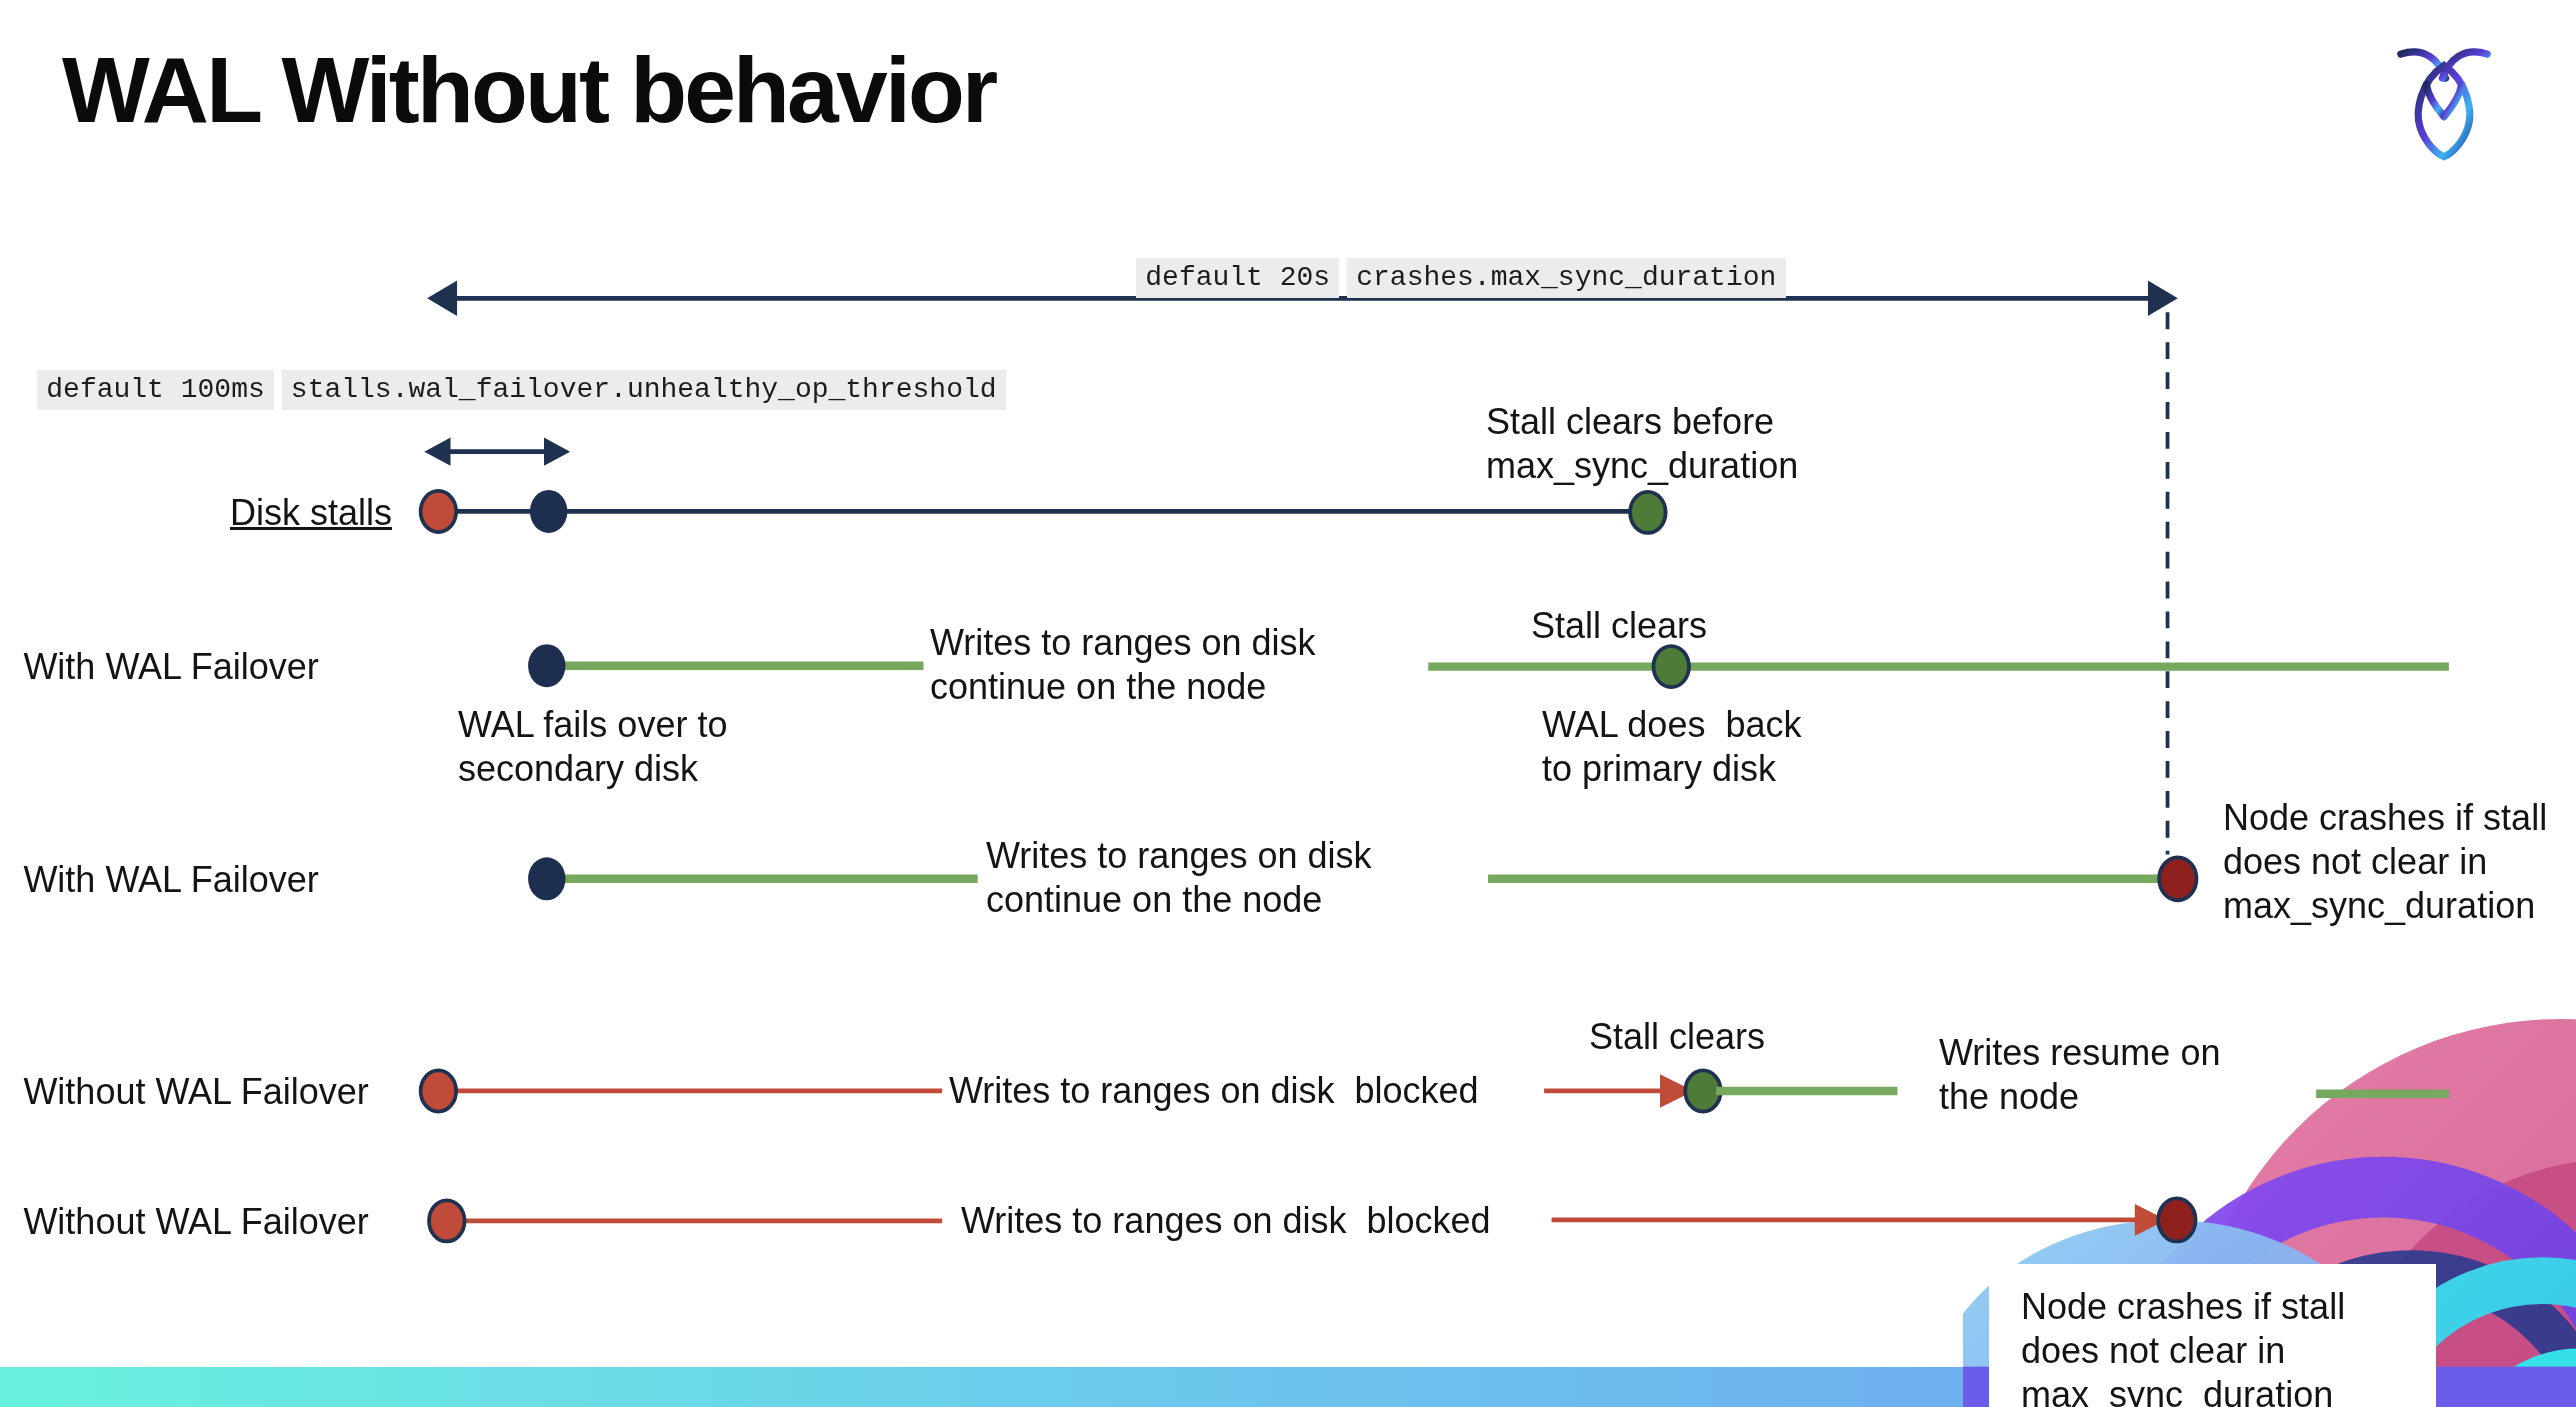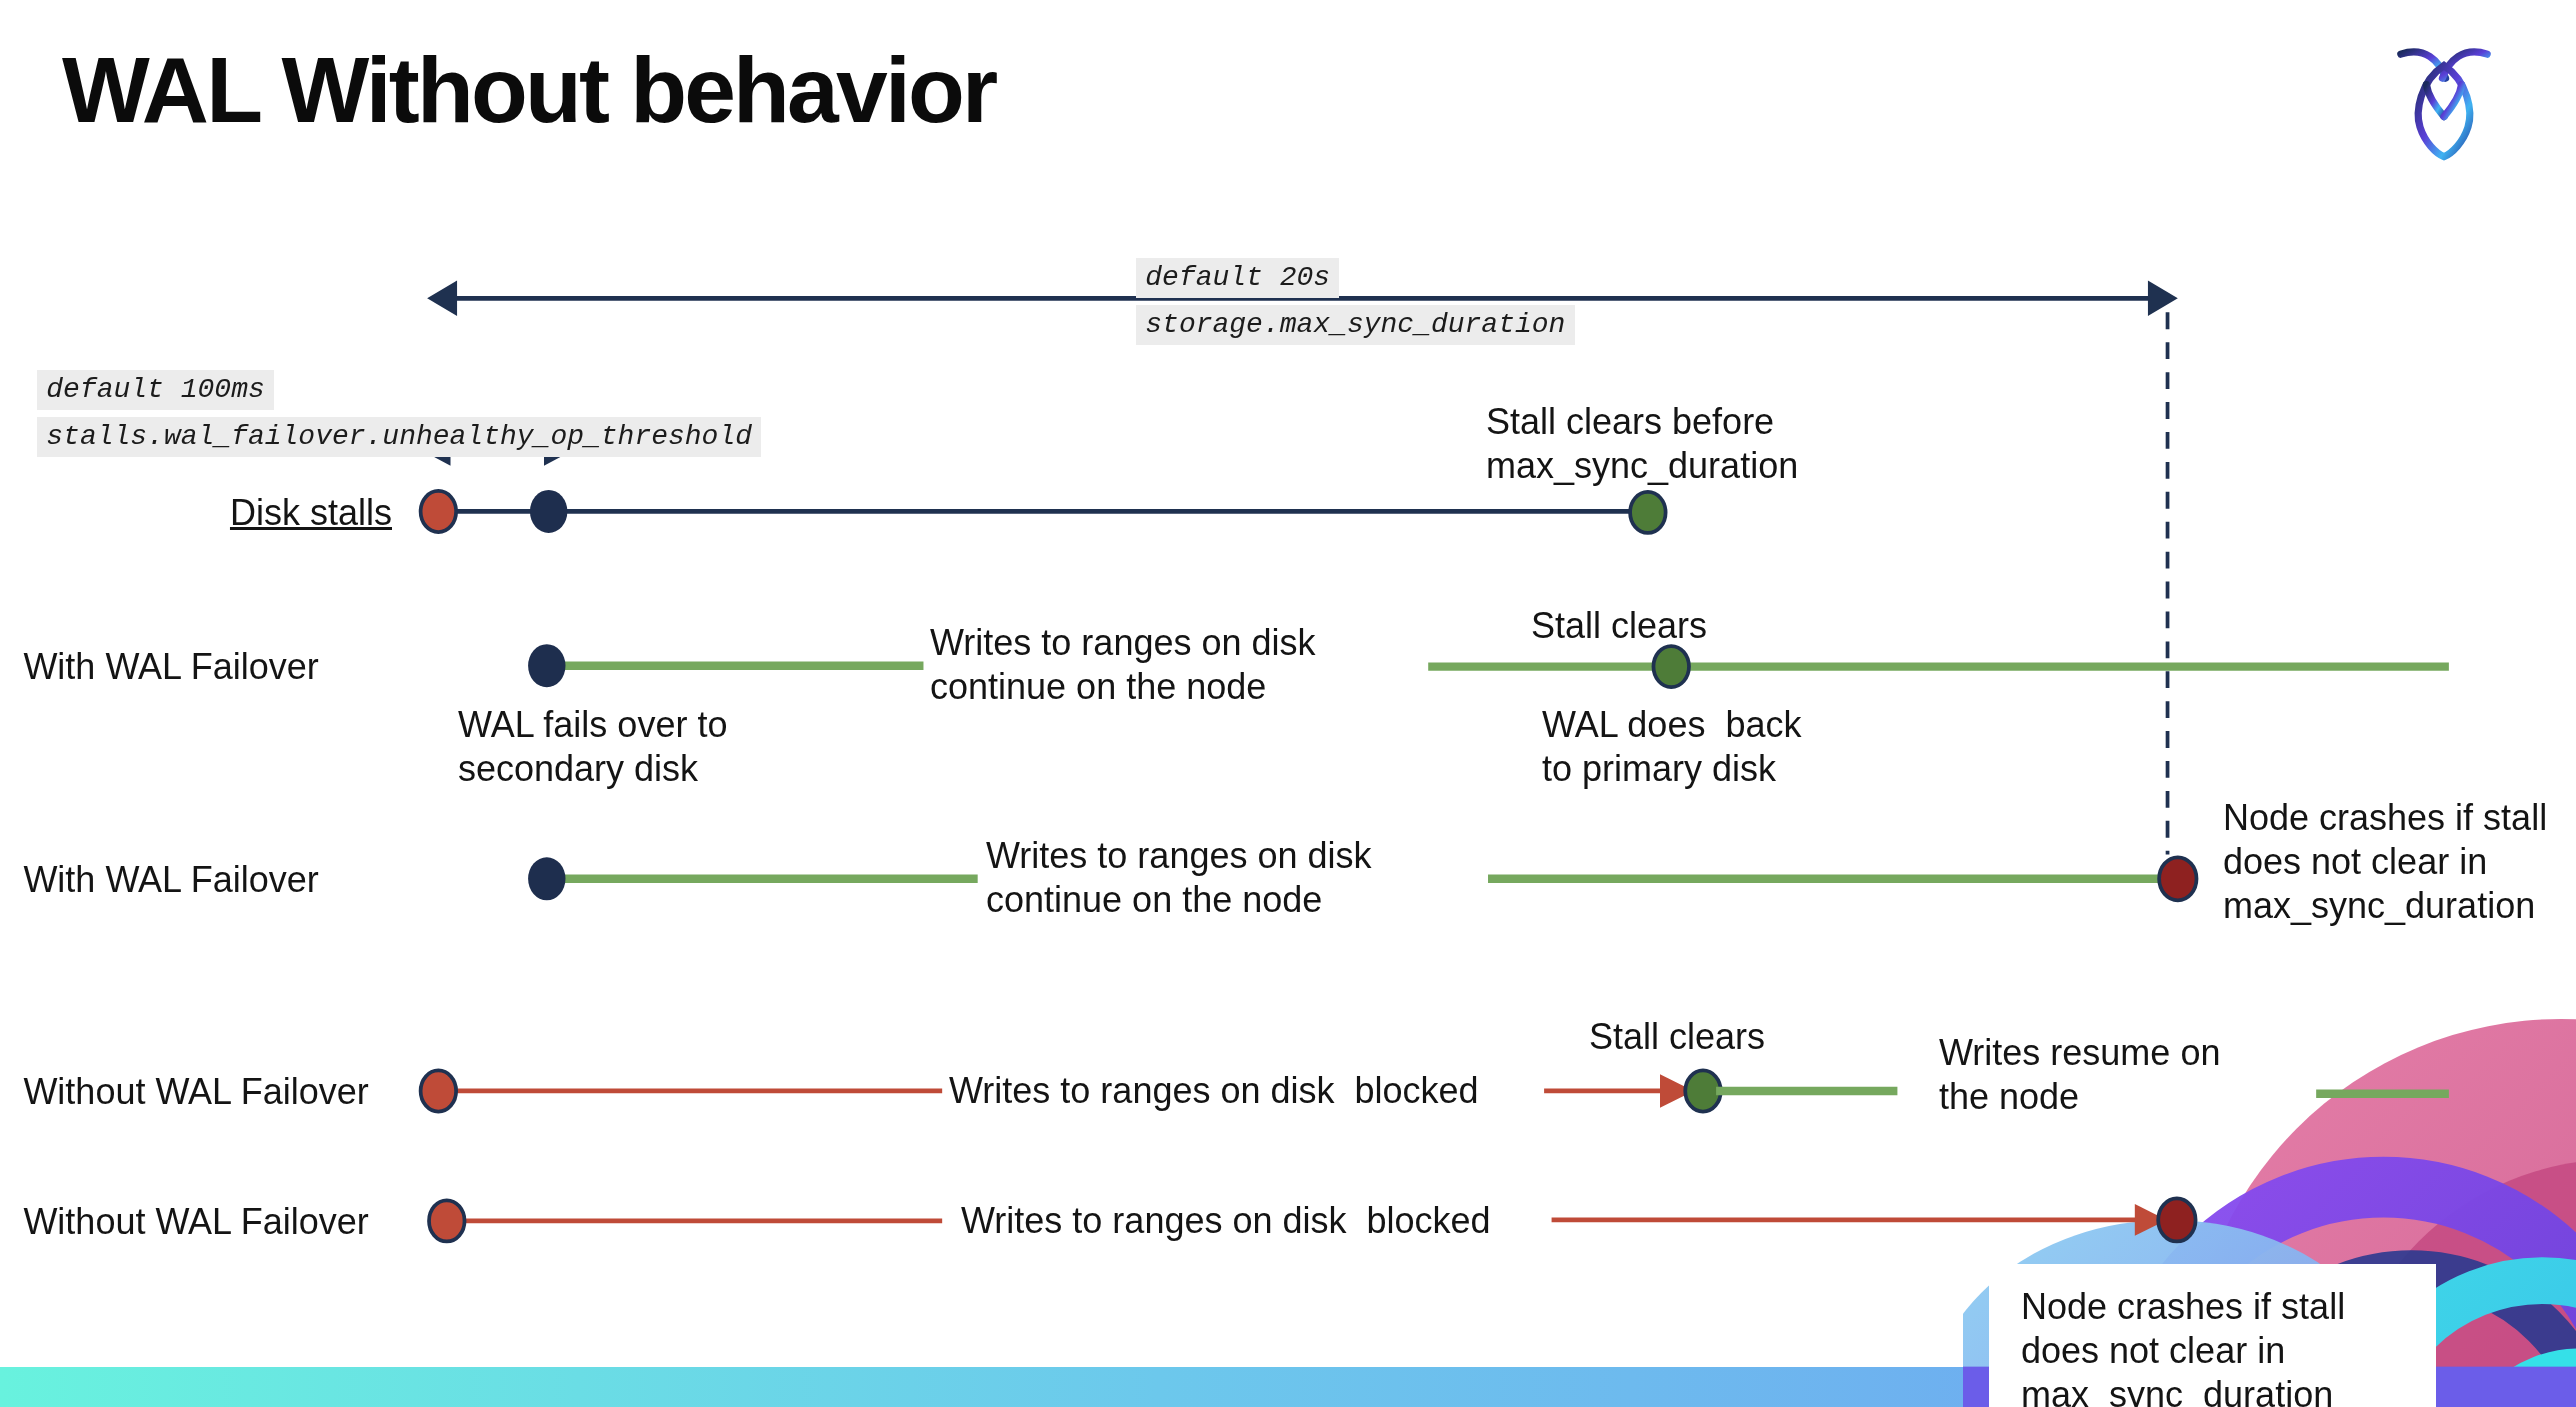--- a/index.html
+++ b/index.html
@@ -6,21 +6,21 @@
   .slide{position:relative;width:2576px;height:1408px;background:#ffffff;overflow:hidden;
          font-family:"Liberation Sans", sans-serif;color:#141414;}
   .abs{position:absolute;}
   .title{left:62px;top:37px;font-size:93px;font-weight:800;letter-spacing:-2.8px;color:#0b0b0b;white-space:nowrap;}
   .note{font-size:36px;line-height:44px;white-space:pre-wrap;}
   .center{text-align:left;}
   .right{text-align:right;text-decoration:underline;}
   .rowlabel{font-size:36px;line-height:41px;white-space:nowrap;}
   .code{font-family:"Liberation Mono", monospace;font-size:28px;line-height:34px;
         background:#ececec;color:#1c1c1c;padding:2.8px 9.3px;display:inline-block;white-space:pre;}
-  .codewrap{display:flex;flex-direction:column;align-items:flex-start;gap:7.5px;font-style:italic;}
+  .codewrap{display:flex;flex-direction:row;align-items:flex-start;gap:7.5px;}
   .layer{left:0;top:0;width:2576px;height:1408px;pointer-events:none;}
   .z1{z-index:1}.z2{z-index:2}.z3{z-index:3}.z4{z-index:4}.z5{z-index:5}
   .bottombar{left:0;top:1367px;width:2576px;height:41px;
              background:linear-gradient(90deg,#68f2de 0%,#6cc8ec 45%,#6f9ef2 100%);}
   .notebox{left:1989px;top:1264px;width:447px;height:144px;background:#ffffff;}
   .notebox .note{margin:20.6px 0 0 32px;text-align:left;}
 </style>
 </head>
 <body>
 
@@ -134,21 +134,21 @@
       <path d="M114,14 C84,4 66,22 58,44"></path>
       <path d="M60,28 C30,48 24,86 30,105 C36,124 50,138 60,142 C70,138 84,124 90,105 C96,86 90,48 60,28 Z"></path>
       <path d="M60,138 L60,92"></path>
       <path d="M60,92 C48,78 40,66 38,52"></path>
       <path d="M60,92 C72,78 80,66 82,52"></path>
     </g>
   </svg>
 
   <div class="abs codewrap z4" style="left:1136px;top:258px;">
     <span class="code">default 20s</span>
-    <span class="code">storage.max_sync_duration</span>
+    <span class="code">crashes.max_sync_duration</span>
   </div>
   <div class="abs codewrap z4" style="left:37px;top:350px;margin-top:20px;">
     <span class="code">default 100ms</span>
     <span class="code">stalls.wal_failover.unhealthy_op_threshold</span>
   </div>
 
   <div class="abs rowlabel right z4" style="left:140px;top:492px;width:252px;">Disk stalls</div>
   <div class="abs rowlabel z4" style="left:23.4px;top:646px;">With WAL Failover</div>
   <div class="abs rowlabel z4" style="left:23.4px;top:859px;">With WAL Failover</div>
   <div class="abs rowlabel z4" style="left:23.4px;top:1071px;">Without WAL Failover</div>

